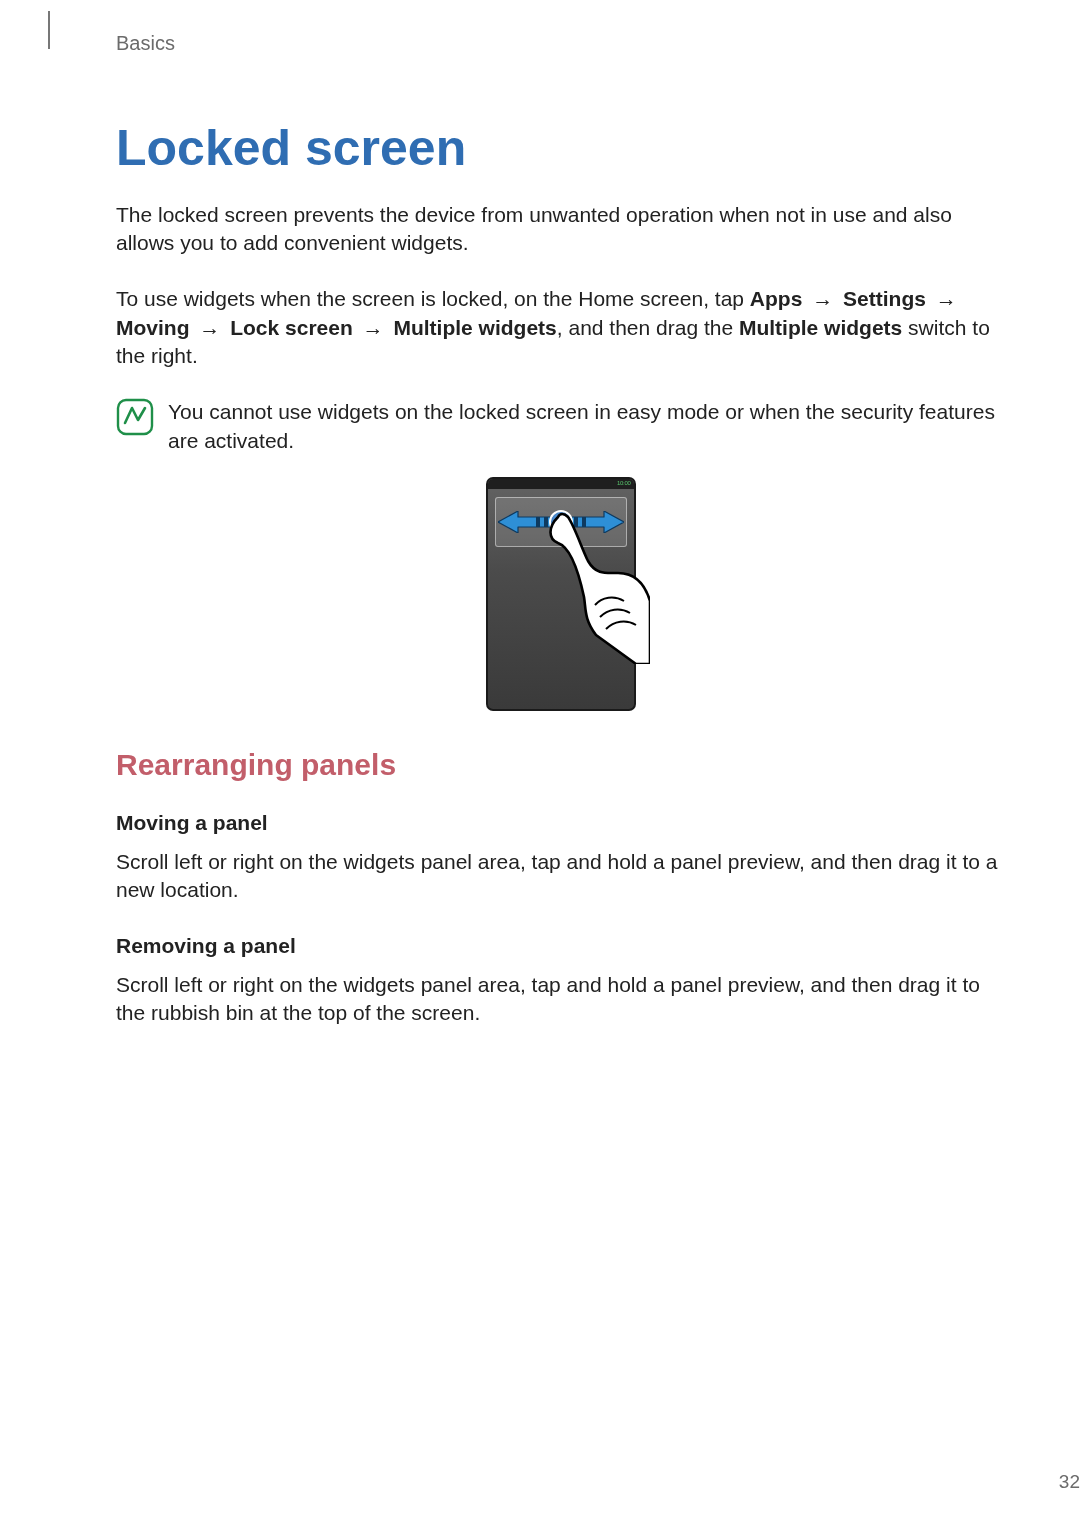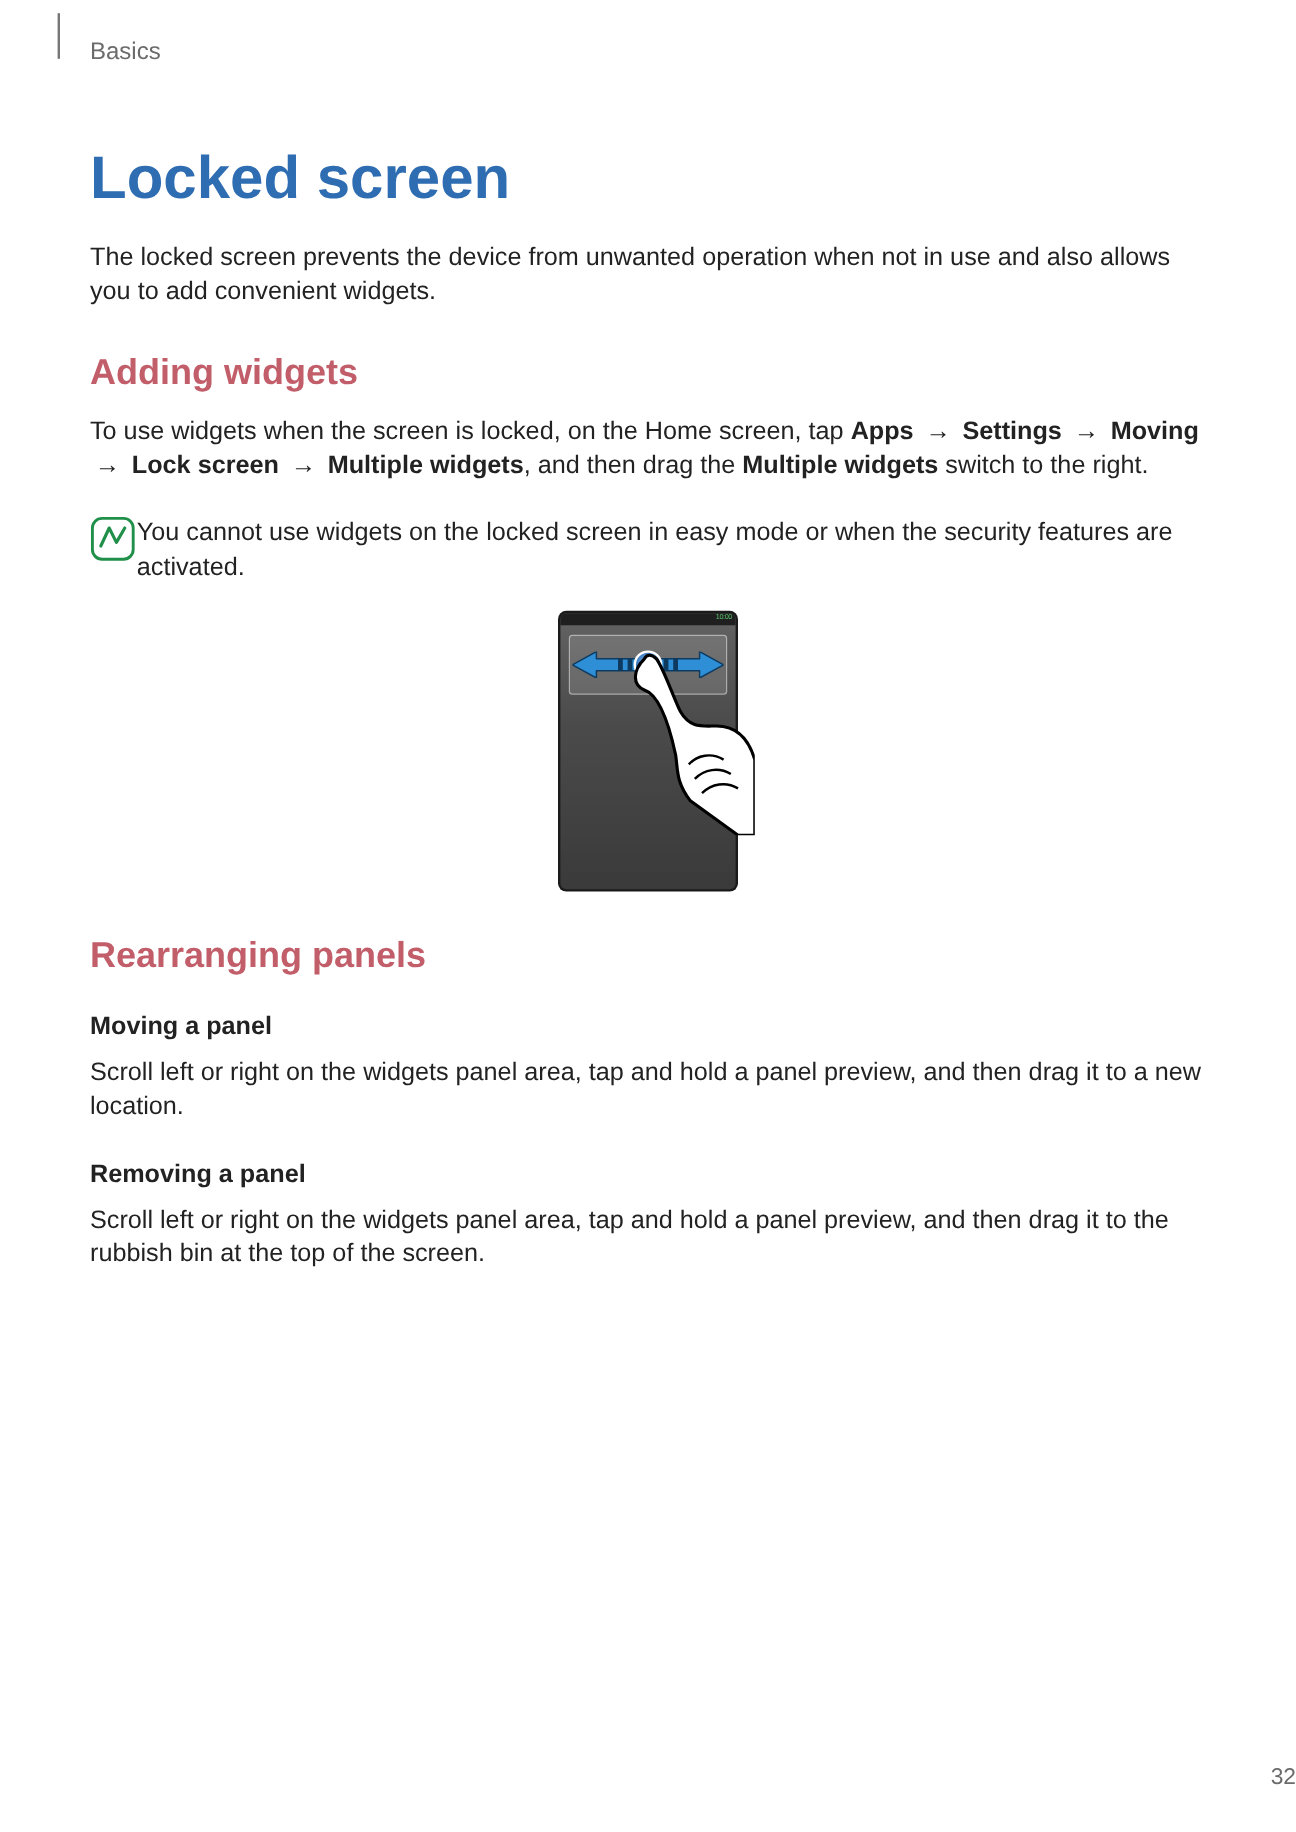--- a/index.html
+++ b/index.html
@@ -10,21 +10,21 @@
     font-family: "Segoe UI", "Helvetica Neue", Arial, sans-serif;
     color: #222;
     font-size: 21px;
     line-height: 1.35;
   }
   .page {
     position: relative;
     width: 1080px;
     min-height: 1527px;
     box-sizing: border-box;
-    padding: 30px 75px 40px 75px;
+    padding: 30px 75px 40px 116px;
   }
   .breadcrumb-rule {
     position: absolute;
     left: 48px;
     top: 11px;
     width: 0;
     height: 38px;
     border-left: 2px solid #777;
   }
   .breadcrumb {
@@ -61,21 +61,21 @@
   .plus {
     color: #198a3c;
     font-weight: 400;
     font-size: 24px;
     display: inline-block;
     transform: translateY(1px);
   }
   .note-row {
     display: flex;
     align-items: flex-start;
-    gap: 1px;
+    gap: 14px;
     margin: 4px 0 22px 0;
   }
   .note-icon svg { display: block; }
   .note-text { flex: 1; font-size: 21px; color: #222; line-height: 1.35; }
 
   .figure-wrap {
     display: flex;
     justify-content: center;
     margin: 10px 0 10px 0;
   }
@@ -158,21 +158,20 @@
 
 <div class="page">
 
   <div class="breadcrumb-rule"></div>
   <div class="breadcrumb">Basics</div>
 
   <h1 class="title">Locked screen</h1>
 
   <p class="body">The locked screen prevents the device from unwanted operation when not in use and also allows you to add convenient widgets.</p>
 
-  <h2 class="section">Adding widgets</h2>
 
   <p class="body">
     <span>To use widgets when the screen is locked, on the Home screen, tap </span>
     <span class="run-b">Apps</span>
     <span class="arrow">→</span>
     <span class="run-b">Settings</span>
     <span class="arrow">→</span>
     <span class="run-b">Moving</span>
     <span class="arrow">→</span>
     <span class="run-b">Lock screen</span>

